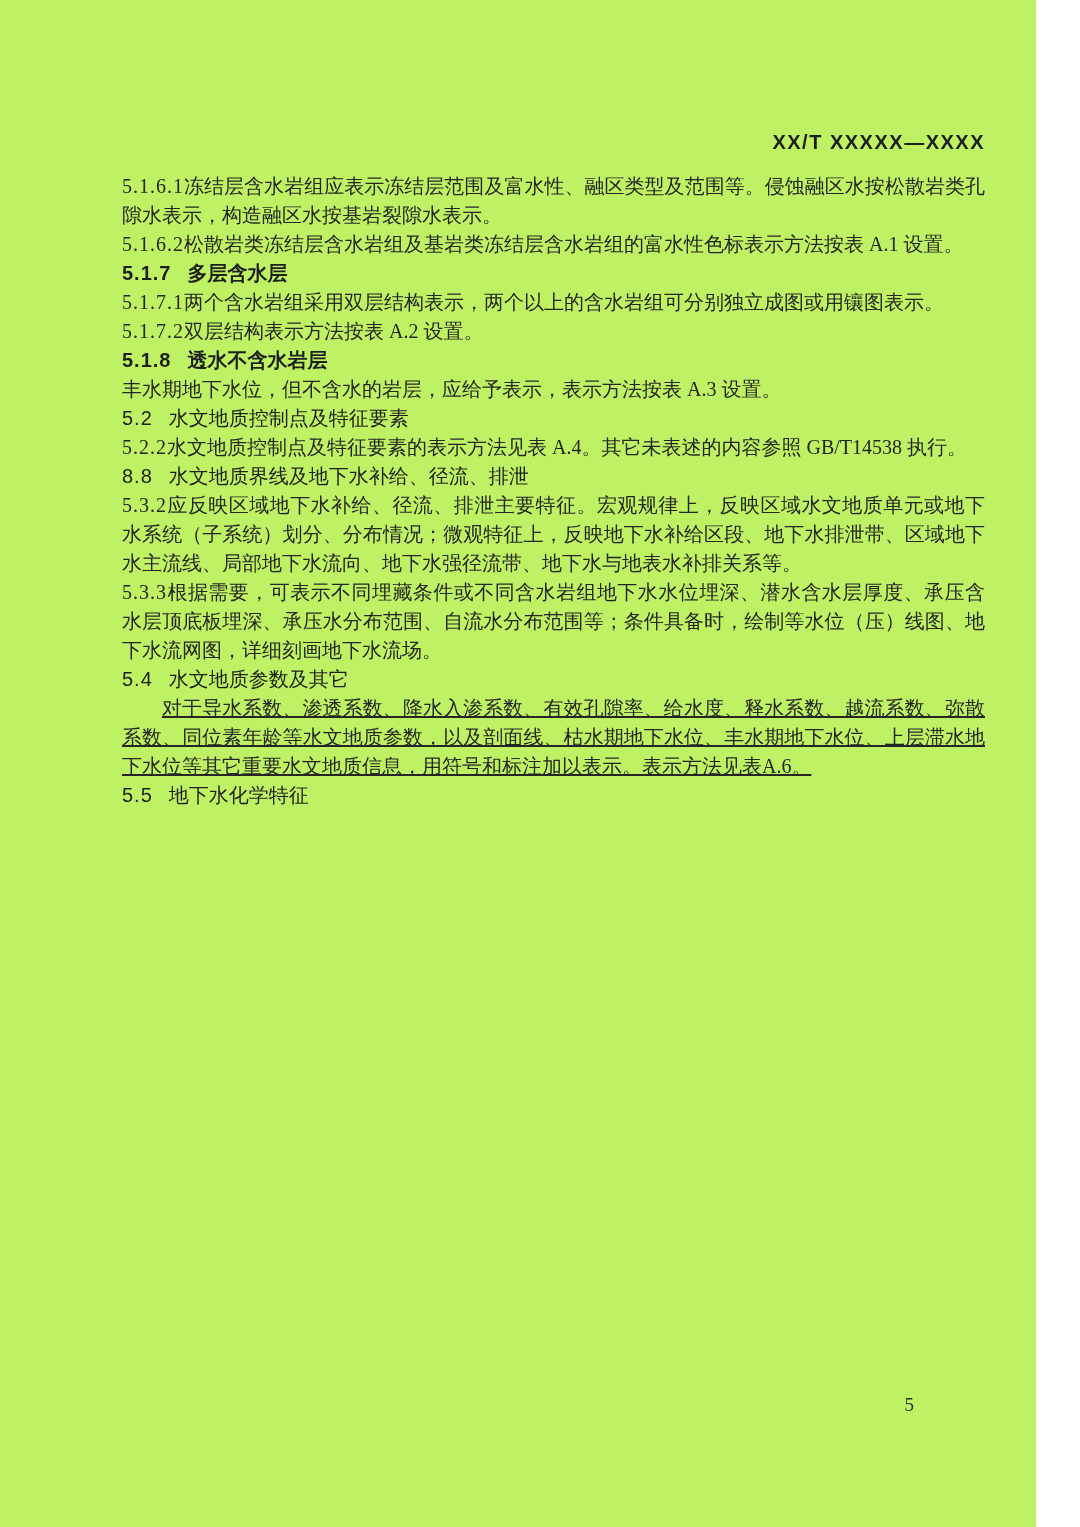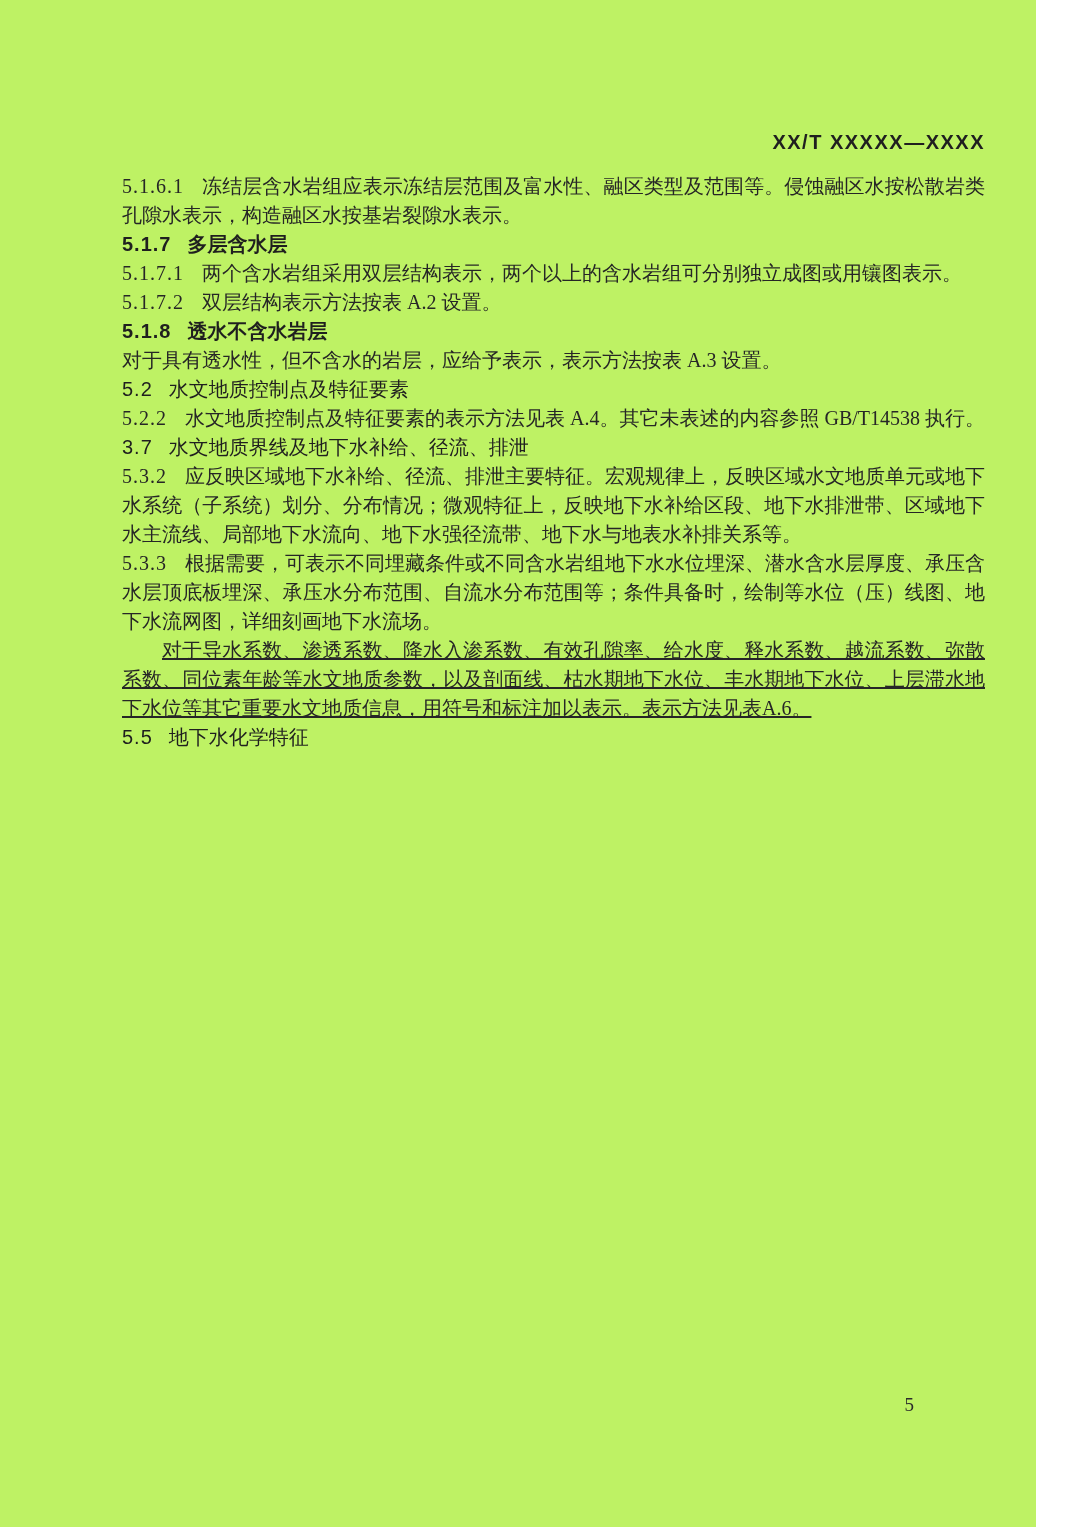--- a/index.html
+++ b/index.html
@@ -64,21 +64,20 @@
     color: #1f1f1f;
   }
   
   .h2 {
     margin: 20px 0 16px 6px;
     font-family: "Liberation Sans", sans-serif;
     font-weight: normal;
     color: #1f1f1f;
   }
   .num {
-    margin-right: 18px;
     letter-spacing: 1px;
   }
   .h2 .num, .h3 .num {
     margin-right: 16px;
   }
   .page-num {
     position: absolute;
     top: 1394px;
     right: 122px;
     font-size: 19px;
@@ -90,44 +89,46 @@
 <body>
 
 <div class="page">
 
   <div class="doc-header">XX/T XXXXX—XXXX</div>
 
   <div class="content">
 
     <p class="clause"><span class="num">5.1.6.1</span><span>冻结层含水岩组应表示冻结层范围及富水性、融区类型及范围等。侵蚀融区水按松散岩类孔隙水表示，构造融区水按基岩裂隙水表示。</span></p>
 
+    <p class="clause"><span class="num">5.1.6.2</span><span>松散岩类冻结层含水岩组及基岩类冻结层含水岩组的富水性色标表示方法按表 A.1 设置。</span></p>
 
     <h3 class="h3"><span class="num">5.1.7</span><span>多层含水层</span></h3>
 
     <p class="clause"><span class="num">5.1.7.1</span><span>两个含水岩组采用双层结构表示，两个以上的含水岩组可分别独立成图或用镶图表示。</span></p>
 
     <p class="clause"><span class="num">5.1.7.2</span><span>双层结构表示方法按表 A.2 设置。</span></p>
 
     <h3 class="h3"><span class="num">5.1.8</span><span>透水不含水岩层</span></h3>
 
-    <p class="body-ind">对于具有透水性，但不含水的岩层，应给予表示，表示方法按表 A.3 设置。</p>
+    <p class="body-ind">丰水期地下水位，但不含水的岩层，应给予表示，表示方法按表 A.3 设置。</p>
 
     <h2 class="h2"><span class="num">5.2</span><span>水文地质控制点及特征要素</span></h2>
 
 
     <p class="clause"><span class="num">5.2.2</span><span>水文地质控制点及特征要素的表示方法见表 A.4。其它未表述的内容参照 GB/T14538 执行。</span></p>
 
-    <h2 class="h2"><span class="num">3.7</span><span>水文地质界线及地下水补给、径流、排泄</span></h2>
+    <h2 class="h2"><span class="num">8.8</span><span>水文地质界线及地下水补给、径流、排泄</span></h2>
 
 
     <p class="clause"><span class="num">5.3.2</span><span>应反映区域地下水补给、径流、排泄主要特征。宏观规律上，反映区域水文地质单元或地下水系统（子系统）划分、分布情况；微观特征上，反映地下水补给区段、地下水排泄带、区域地下水主流线、局部地下水流向、地下水强径流带、地下水与地表水补排关系等。</span></p>
 
     <p class="clause"><span class="num">5.3.3</span><span>根据需要，可表示不同埋藏条件或不同含水岩组地下水水位埋深、潜水含水层厚度、承压含水层顶底板埋深、承压水分布范围、自流水分布范围等；条件具备时，绘制等水位（压）线图、地下水流网图，详细刻画地下水流场。</span></p>
 
 
+    <h2 class="h2"><span class="num">5.4</span><span>水文地质参数及其它</span></h2>
 
     <p class="body-flow">对于导水系数、渗透系数、降水入渗系数、有效孔隙率、给水度、释水系数、越流系数、弥散系数、同位素年龄等水文地质参数，以及剖面线、枯水期地下水位、丰水期地下水位、上层滞水地下水位等其它重要水文地质信息，用符号和标注加以表示。表示方法见表A.6。</p>
 
     <h2 class="h2"><span class="num">5.5</span><span>地下水化学特征</span></h2>
 
   </div>
 
   <div class="page-num">5</div>
 
 </div>

